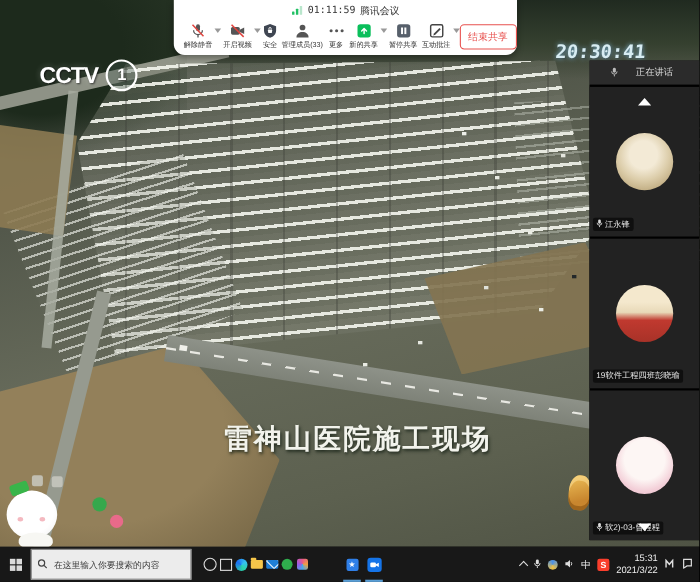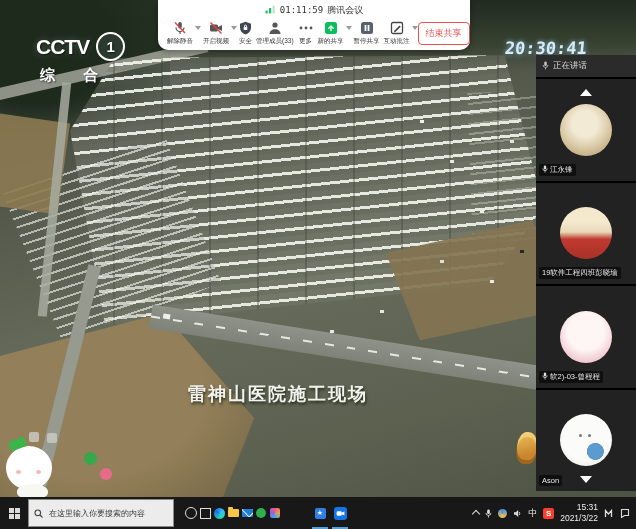--- a/index.html
+++ b/index.html
@@ -40,33 +40,33 @@
       background:repeating-linear-gradient(90deg,#e8e8e2 0 9px, rgba(0,0,0,0) 9px 22px);}
   .v-trucks{position:absolute;left:12px;top:7px;width:7px;height:5px;background:#f0f0ea;
       box-shadow:26px 1px #e9e9e3,52px 0 #262b2d,80px 2px #f1f1eb,112px 1px #dadad2,140px 3px #2e3335,
                  172px 1px #ececе6,205px 2px #e2e2da,240px 0 #2a2f31,275px 2px #f0f0e8,310px 1px #d6d6ce,
                  350px 3px #30353a,390px 1px #e8e8e0,430px 2px #e0e0d8;}
   .v-dots{left:420px;top:120px;width:4px;height:3px;background:#eef0ea;
       box-shadow:30px 40px #e8eae2,60px 90px #eceee6,90px 20px #e4e6de,20px 140px #dfe1d9,
                  70px 160px #eaece4,-40px 190px #e6e8e0,100px 130px #23282a,-90px 210px #e9ebe3;}
 
   
-  .cctv{left:36px;top:32px;z-index:2;color:#fff;}
+  .cctv{left:36px;top:54px;z-index:2;color:#fff;text-align:center;}
   .cctv-row{display:flex;align-items:center;gap:7px;}
   .cctv-text{font-size:21px;font-weight:900;letter-spacing:-1px;
       text-shadow:1px 1px 2px rgba(0,0,0,.65),0 0 6px rgba(255,255,255,.25);}
   .cctv-one{width:25px;height:25px;border:2px solid #fff;border-radius:50%;display:flex;
       align-items:center;justify-content:center;font-size:15px;font-weight:bold;
       background:rgba(70,90,80,.35);text-shadow:1px 1px 2px rgba(0,0,0,.6);}
   .cctv-sub{margin-top:5px;font-size:15px;font-weight:bold;letter-spacing:12px;padding-left:4px;
       text-shadow:1px 1px 2px rgba(0,0,0,.65);}
   .corner-clock{left:505px;top:38px;z-index:2;font-family:"DejaVu Sans Mono",monospace;
       font-size:17px;font-weight:bold;color:#d7ecf2;transform:skewX(-6deg);
       text-shadow:0 0 5px rgba(150,215,255,.85),1px 1px 2px rgba(0,0,0,.4);}
-  .caption{left:188px;top:382px;z-index:2;font-size:18px;font-weight:bold;color:#f2f3ec;
+  .caption{left:204px;top:382px;z-index:2;font-size:25px;font-weight:bold;color:#f2f3ec;
       letter-spacing:2px;text-shadow:1px 2px 3px rgba(20,30,20,.85);}
   .gold-ox{left:517px;top:432px;width:20px;height:32px;z-index:2;transform:rotate(6deg);
       background:linear-gradient(160deg,#f0c25a,#c8862e 70%);border-radius:45% 45% 40% 40%;
       box-shadow:inset 0 -4px 0 rgba(120,70,10,.5),inset 0 5px 0 rgba(255,230,160,.5);}
 
   
   .sticker-head{left:6px;top:446px;width:46px;height:44px;border-radius:50%;z-index:3;
       background:radial-gradient(circle at 45% 40%,#ffffff 0 60%,#ececec 100%);}
   .sticker-head::after{content:"";position:absolute;left:10px;top:24px;width:5px;height:4px;
       border-radius:50%;background:#f4b9c0;box-shadow:20px 0 #f4b9c0;}
@@ -91,21 +91,21 @@
       font-size:6.5px;color:#333;cursor:pointer;white-space:nowrap;}
   .tb-btn svg{display:block;}
   .tb-caret{width:0;height:0;border:3px solid transparent;border-top:4px solid #999;
       margin:5px 0 0 0;cursor:pointer;}
   .end-share{margin-left:auto;white-space:nowrap;border:1px solid #e8524f;color:#e8524f;
       background:#fff;border-radius:4px;font-size:9px;padding:4px 7px;cursor:pointer;}
 
   
   .sidebar{left:536px;top:55px;width:100px;height:436px;background:#141414;z-index:5;
       display:flex;flex-direction:column;}
-  .sb-header{height:22px;flex:0 0 22px;display:flex;align-items:center;gap:4px;padding:0 6px;
+  .sb-header{height:22px;flex:0 0 22px;display:flex;align-items:center;gap:16px;padding:0 19px;
       background:#2b2b2b;color:#ddd;font-size:8.5px;}
   .sb-tiles{flex:1;display:flex;flex-direction:column;gap:2px;background:#000;position:relative;padding-top:2px;}
   .tile{flex:1;background:#222;position:relative;display:flex;align-items:center;justify-content:center;text-align:center;}
   .avatar{width:52px;height:52px;border-radius:50%;position:relative;}
   .av1{background:radial-gradient(circle at 48% 38%,#f3ead6 0 30%,#dccdaa 55%,#a8905f 100%);}
   .av2{background:linear-gradient(180deg,#f4e8cd 0%,#f4e8cd 30%,#e8d9b8 48%,#c0392f 62%,#a83228 100%);}
   .av3{background:radial-gradient(circle at 50% 45%,#ffffff 0 26%,#fbe269 30% 62%,#e8c83a 100%);}
   .av3::after{content:"";position:absolute;left:20px;top:21px;width:3px;height:4px;border-radius:50%;
       background:#333;box-shadow:10px 0 #333;}
   .av4{background:radial-gradient(circle at 50% 40%,#fdf6f4 0 45%,#f3cfd8 70%,#e8b4c4 100%);}
@@ -184,21 +184,20 @@
     <div class="abs v-road-main">
       <div class="v-trucks"></div>
     </div>
     <div class="abs v-dots"></div>
 
     <div class="abs cctv">
       <div class="cctv-row">
         <span class="cctv-text">CCTV</span>
         <span class="cctv-one">1</span>
       </div>
-      <div class="cctv-sub">综 合</div>
     </div>
     <div class="abs corner-clock">20:30:41</div>
     <div class="abs caption">雷神山医院施工现场</div>
     <div class="abs gold-ox"></div>
 
     <div class="abs sticker-bow"></div>
     <div class="abs sticker-head"></div>
     <div class="abs sticker-body"></div>
     <div class="abs mini-emote" style="left:29px;top:432px;"></div>
     <div class="abs mini-emote" style="left:47px;top:433px;"></div>
@@ -350,26 +349,20 @@
         <div class="name-badge">
           <span><svg width="6" height="8" viewBox="0 0 6 8">
                 <rect x="1.8" y="0.5" width="2.4" height="4" rx="1.2" fill="#ddd"></rect>
                 <path d="M0.8 3.5a2.2 2.2 0 0 0 4.4 0" stroke="#ddd" stroke-width="0.8" fill="none"></path>
                 <line x1="3" y1="6" x2="3" y2="7.5" stroke="#ddd" stroke-width="0.8"></line>
               </svg></span>
           <span>软2)-03-曾程程</span>
         </div>
       </div>
 
-      <div class="tile">
-        <div class="avatar av5"></div>
-        <div class="name-badge">
-          <span>Ason</span>
-        </div>
-      </div>
 
       <div class="scroll-down"></div>
     </div>
   </div>
 
   <div class="abs taskbar">
     <div class="tk-start">
       <span class="win-glyph">
           <span></span>
           <span></span>

